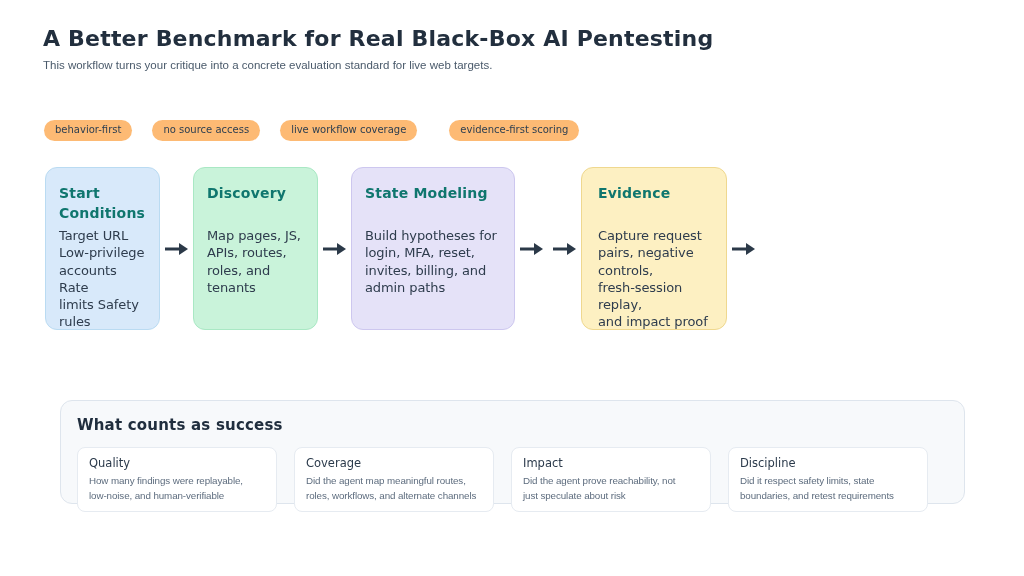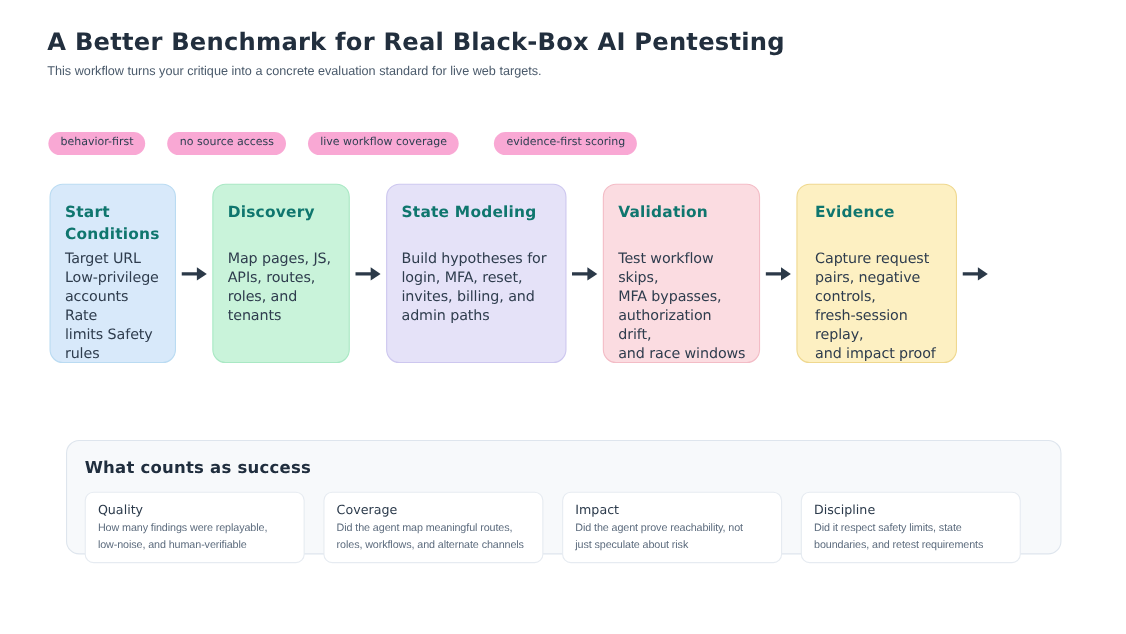--- a/index.html
+++ b/index.html
@@ -18,21 +18,21 @@
     letter-spacing: 0.2px;
   }
   .page-subtitle {
     position: absolute; left: 43px; top: 59px; margin: 0;
     font-family: "Liberation Sans", sans-serif;
     font-size: 11.5px; color: #4a5a6b;
   }
 
   .tags { position: absolute; left: 44px; top: 120px; display: flex; }
   .tag {
-    background: #f9a8d4; color: #2c3e50;
+    background: #fdba74; color: #2c3e50;
     font-size: 10px; line-height: 12px;
     padding: 4px 11px 5px; border-radius: 11px;
     margin-right: 20px; white-space: nowrap;
   }
   .tag:nth-child(3) { margin-right: 32px; }
 
   .flow { position: absolute; left: 45px; top: 167px; display: flex; height: 163px; }
   .stage {
     box-sizing: border-box; height: 163px;
     border-radius: 12px; border: 1px solid transparent;
@@ -134,27 +134,20 @@
 admin paths</div>
   </div>
 
   <span class="arrow">
     <svg width="24" height="14" viewBox="0 0 24 14">
         <path d="M0 7 H15" stroke="#2b3948" stroke-width="3"></path>
         <path d="M14 1 L23 7 L14 13 Z" fill="#2b3948"></path>
       </svg>
   </span>
 
-  <div class="stage stage-4">
-    <div class="stage-title">Validation</div>
-    <div class="stage-body">Test workflow skips,
-MFA bypasses,
-authorization drift,
-and race windows</div>
-  </div>
 
   <span class="arrow">
     <svg width="24" height="14" viewBox="0 0 24 14">
         <path d="M0 7 H15" stroke="#2b3948" stroke-width="3"></path>
         <path d="M14 1 L23 7 L14 13 Z" fill="#2b3948"></path>
       </svg>
   </span>
 
   <div class="stage stage-5">
     <div class="stage-title">Evidence</div>

